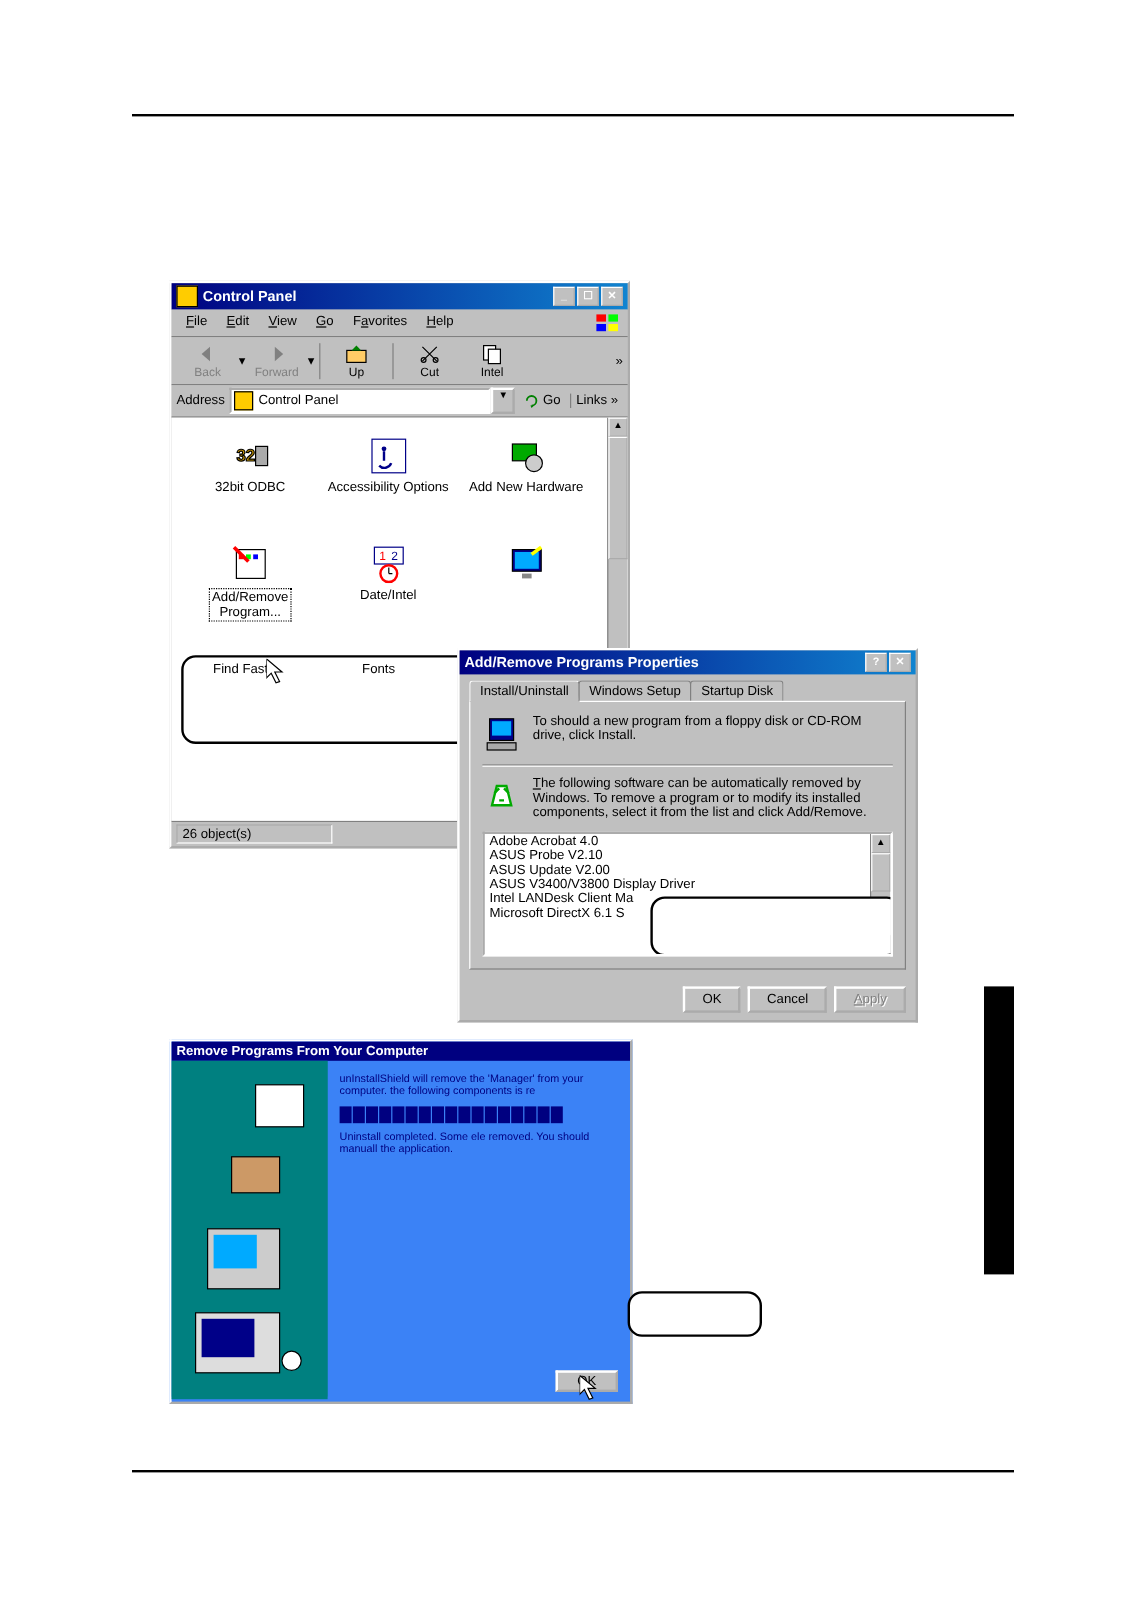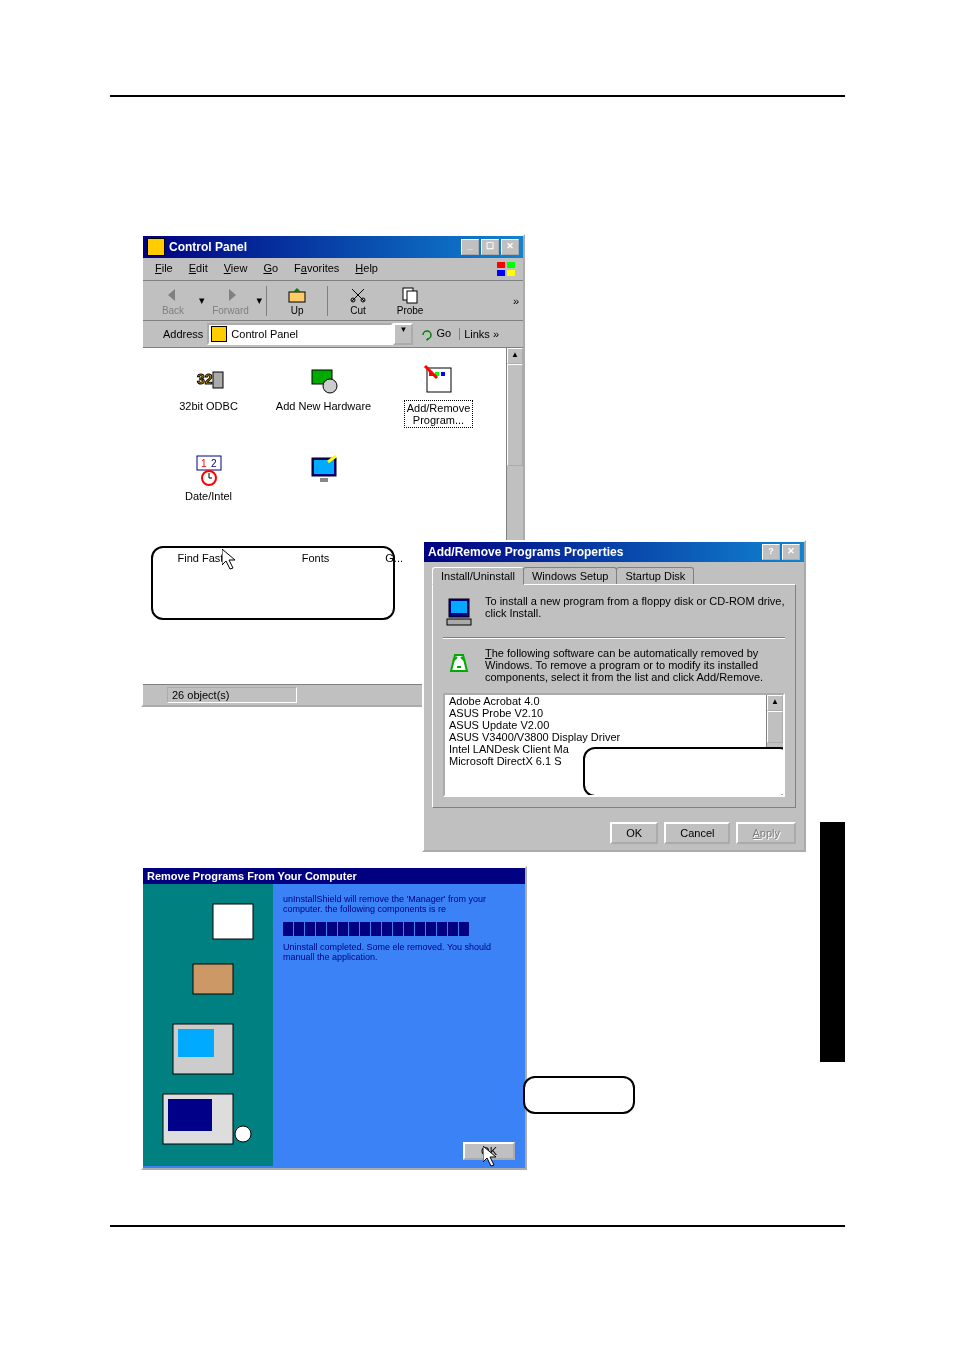--- a/index.html
+++ b/index.html
@@ -119,21 +119,21 @@
   display: block;
 }
 .tb-sep {
   width: 1px;
   height: 30px;
   background: #808080;
   margin: 0 4px;
 }
 .address-bar {
   background: #c0c0c0;
-  padding: 2px 20px;
+  padding: 2px 4px;
   display: flex;
   align-items: center;
   border-bottom: 1px solid #808080;
 }
 .address-bar .lbl { margin-right: 4px; }
 .address-field {
   flex: 1;
   background: #fff;
   border: 2px inset #fff;
   padding: 1px 2px;
@@ -228,26 +228,25 @@
   background: #c0c0c0;
   border-top: 1px solid #808080;
   padding: 2px 4px;
   font-size: 11px;
 }
 .status-panel {
   border: 1px inset #fff;
   padding: 1px 4px;
   display: inline-block;
   width: 120px;
-  margin-left: 20px;
 }
 
 .arp-dialog {
   position: absolute;
-  left: 422px;
+  left: 381px;
   top: 540px;
   width: 380px;
   background: #c0c0c0;
   border: 2px outset #fff;
 }
 .tabs {
   display: flex;
   padding: 4px 8px 0;
   position: relative;
   top: 1px;
@@ -482,21 +481,21 @@
           <circle cx="5" cy="15" r="2" fill="none" stroke="#000"></circle>
           <circle cx="15" cy="15" r="2" fill="none" stroke="#000"></circle>
         </svg>
       <span>Cut</span>
     </div>
     <div class="tb-btn enabled">
       <svg class="tb-icon" viewBox="0 0 20 20">
           <rect x="3" y="3" width="10" height="12" fill="#fff" stroke="#000"></rect>
           <rect x="7" y="6" width="10" height="12" fill="#fff" stroke="#000"></rect>
         </svg>
-      <span>Probe</span>
+      <span>Intel</span>
     </div>
     <div style="flex:1"></div>
     <span>»</span>
   </div>
   <div class="address-bar">
     <span class="lbl">Address</span>
     <div class="address-field">
       <span class="icon"></span>
       <span>Control Panel</span>
     </div>
@@ -511,20 +510,28 @@
     <span class="links-btn">Links »</span>
   </div>
   <div class="cp-content">
     <div class="cp-icons">
       <div class="cp-icon">
         <svg class="icn" viewBox="0 0 32 32">
             <text x="4" y="20" font-size="14" font-weight="bold" fill="#c90" stroke="#000">32</text>
             <rect x="20" y="8" width="10" height="16" fill="#aaa" stroke="#000"></rect>
           </svg>
         <div class="lbl">32bit ODBC</div>
+      </div>
+      <div class="cp-icon">
+        <svg class="icn" viewBox="0 0 32 32">
+            <rect x="2" y="2" width="28" height="28" fill="#fff" stroke="#008"></rect>
+            <circle cx="12" cy="10" r="2" fill="#008"></circle>
+            <path d="M12 12 L12 20 M8 24 A6 6 0 0 0 18 22" stroke="#008" stroke-width="2" fill="none"></path>
+          </svg>
+        <div class="lbl">Accessibility Options</div>
       </div>
       <div class="cp-icon">
         <svg class="icn" viewBox="0 0 32 32">
             <rect x="4" y="6" width="20" height="14" fill="#0a0" stroke="#000"></rect>
             <circle cx="22" cy="22" r="7" fill="#ccc" stroke="#000"></circle>
           </svg>
         <div class="lbl">Add New Hardware</div>
       </div>
       <div class="cp-icon selected">
         <svg class="icn" viewBox="0 0 32 32">
@@ -598,21 +605,21 @@
     <div class="tab">Windows Setup</div>
     <div class="tab">Startup Disk</div>
   </div>
   <div class="tab-content">
     <div class="info-row">
       <svg class="info-icon" viewBox="0 0 32 32">
           <rect x="6" y="4" width="20" height="18" fill="#008" stroke="#000"></rect>
           <rect x="8" y="6" width="16" height="12" fill="#0af"></rect>
           <rect x="4" y="24" width="24" height="6" fill="#aaa" stroke="#000"></rect>
         </svg>
-      <div class="info-text">To install a new program from a floppy disk or CD-ROM drive, click Install.</div>
+      <div class="info-text">To should a new program from a floppy disk or CD-ROM drive, click Install.</div>
     </div>
     <div class="divider"></div>
     <div class="info-row">
       <svg class="info-icon" viewBox="0 0 32 32">
           <path d="M8 24 L24 24 L20 8 L12 8 Z" fill="#fff" stroke="#0a0" stroke-width="2"></path>
           <path d="M10 14 L14 10 M18 10 L22 14 M14 20 L18 20" stroke="#0a0" stroke-width="2"></path>
         </svg>
       <div class="info-text"><span style="text-decoration:underline">T</span>he following software can be automatically removed by Windows. To remove a program or to modify its installed components, select it from the list and click Add/Remove.</div>
     </div>
     <div class="listbox">

